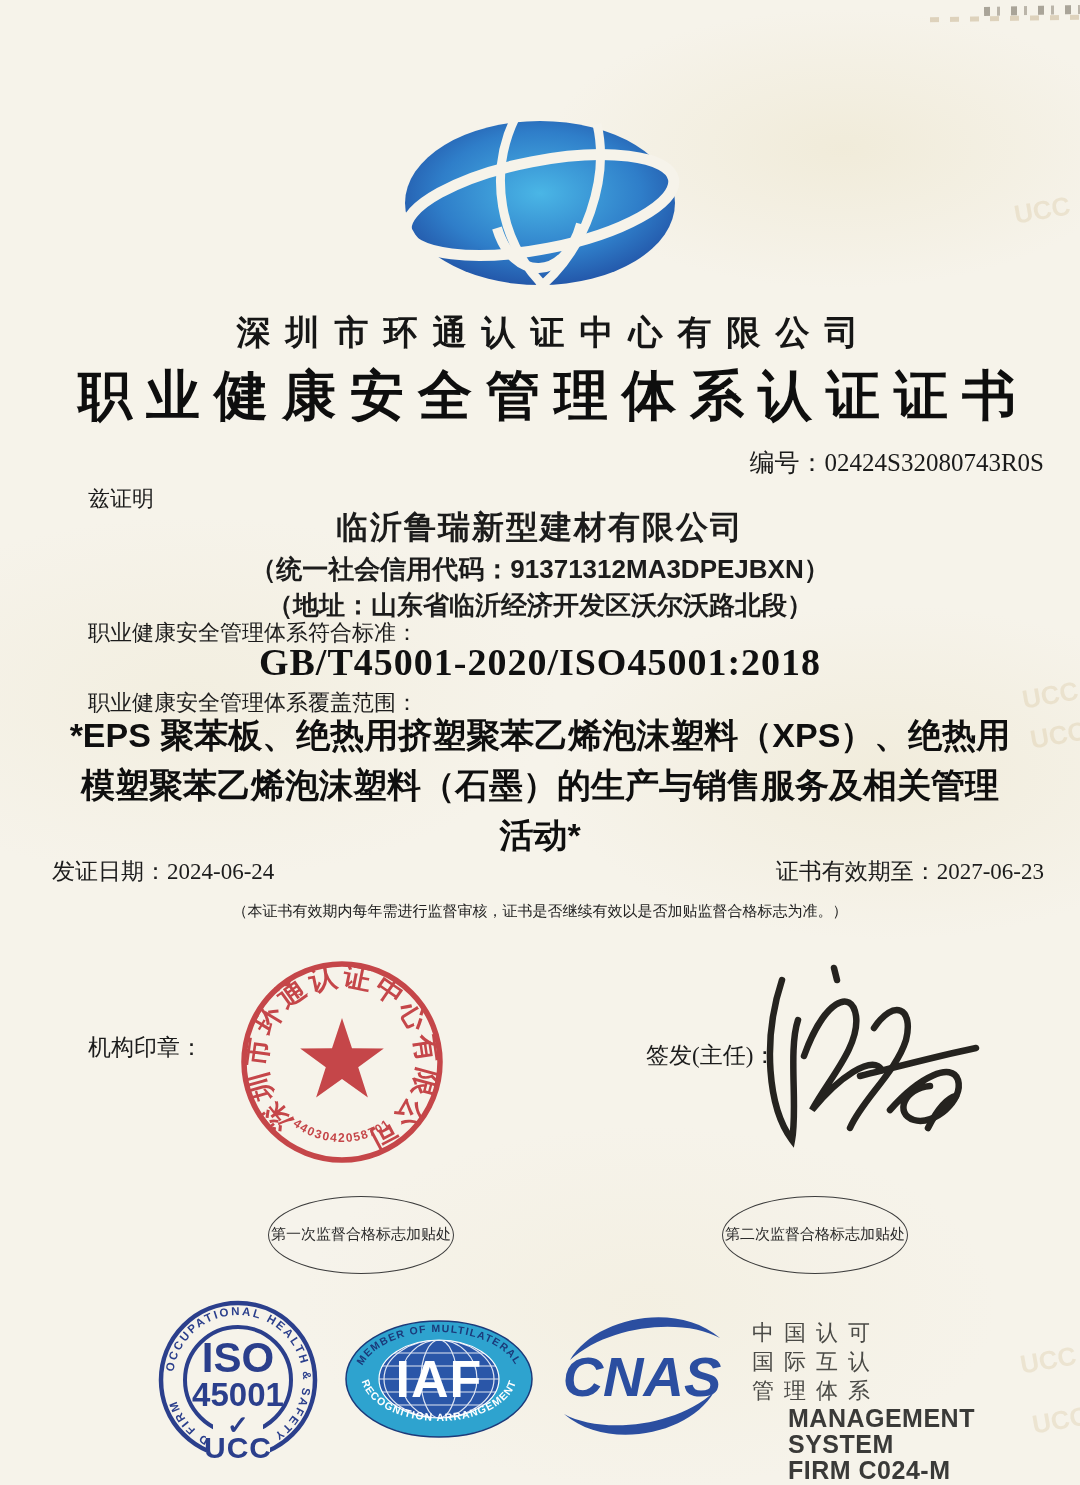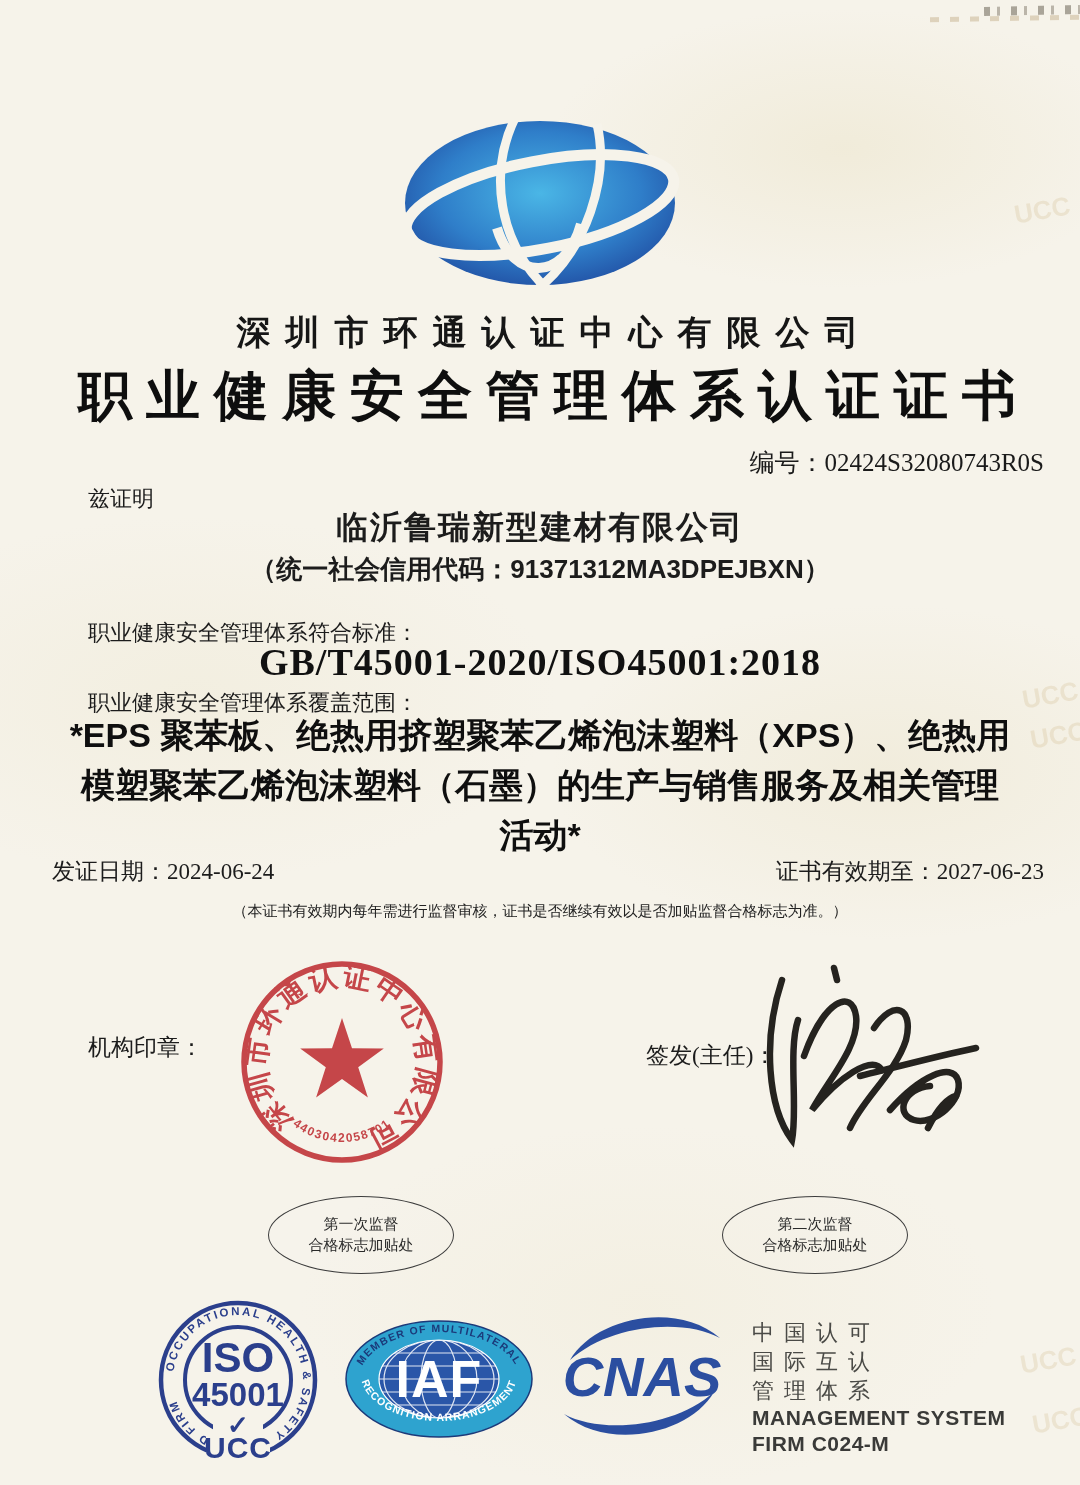--- a/index.html
+++ b/index.html
@@ -27,28 +27,28 @@
   .standard{top:640px;font-size:38px;font-weight:700;letter-spacing:1px;color:#111;}
   .scope{top:710px;font-weight:800;font-size:34px;color:#0f0f0f;}
   .scope div{height:50px;line-height:50px;white-space:nowrap;}
   .dates{top:856px;left:0;width:100%;box-sizing:border-box;display:flex;justify-content:space-between;
          padding:0 36px 0 52px;font-size:23px;}
   .note{top:902px;font-size:15px;color:#222;}
   .seal-label{top:1032px;left:88px;font-size:23px;}
   .sign-label{top:1040px;left:646px;font-size:23px;}
   .oval{
     width:184px;height:76px;border:1.7px solid #3c3c3c;border-radius:50%;
-    display:flex;flex-direction:column;align-items:center;justify-content:center;
-    font-family:Liberation Serif, serif;font-size:15px;line-height:21px;color:#2a2a2a;background:rgba(255,255,255,.06);
+    display:flex;flex-direction:row;align-items:center;justify-content:center;
+    font-family:Liberation Mono, monospace;font-size:15px;line-height:21px;color:#2a2a2a;background:rgba(255,255,255,.06);
   }
   .oval-1{left:268px;top:1196px;}
   .oval-2{left:722px;top:1196px;}
   .caption{left:752px;top:1318px;line-height:29px;}
   .caption .cn{font-size:22px;letter-spacing:10px;color:#4a4a46;}
-  .caption .en{font-size:21px;font-weight:700;color:#3a3a38;letter-spacing:.5px;line-height:26px;}
+  .caption .en{font-size:25px;font-weight:700;color:#3a3a38;letter-spacing:.5px;line-height:26px;margin-left:36px;}
   .wm{position:absolute;font-weight:900;font-size:26px;color:rgba(184,150,80,.16);transform:rotate(-10deg);}
   .corner-dash{position:absolute;top:6px;right:0;width:96px;height:9px;opacity:.55;transform:rotate(-1.2deg);
     background:repeating-linear-gradient(90deg,#6b6456 0 6px,transparent 6px 13px,#8a8274 13px 16px,transparent 16px 27px);}
   .corner-tan{position:absolute;top:16px;right:0;width:150px;height:5px;opacity:.4;transform:rotate(-1deg);
     background:repeating-linear-gradient(90deg,rgba(170,140,90,.8) 0 9px,transparent 9px 20px);}
   svg text{font-family:"Liberation Sans", sans-serif;}
 </style>
 </head>
 <body>
 
@@ -81,20 +81,21 @@
 
   <div class="abs center issuer">深圳市环通认证中心有限公司</div>
   <div class="abs center title">职业健康安全管理体系认证证书</div>
   <div class="abs number-line serif">
     <span>编号：</span><span>02424S32080743R0S</span>
   </div>
 
   <div class="abs certify serif">兹证明</div>
   <div class="abs center company">临沂鲁瑞新型建材有限公司</div>
   <div class="abs center credit">（统一社会信用代码：91371312MA3DPEJBXN）</div>
+  <div class="abs center address">（地址：山东省临沂经济开发区沃尔沃路北段）</div>
 
   <div class="abs small-label serif" style="top:618px;">职业健康安全管理体系符合标准：</div>
   <div class="abs center standard serif">GB/T45001-2020/ISO45001:2018</div>
 
   <div class="abs small-label serif" style="top:688px;">职业健康安全管理体系覆盖范围：</div>
   <div class="abs center scope">
     <div>*EPS 聚苯板、绝热用挤塑聚苯乙烯泡沫塑料（XPS）、绝热用</div>
     <div>模塑聚苯乙烯泡沫塑料（石墨）的生产与销售服务及相关管理</div>
     <div>活动*</div>
   </div>

